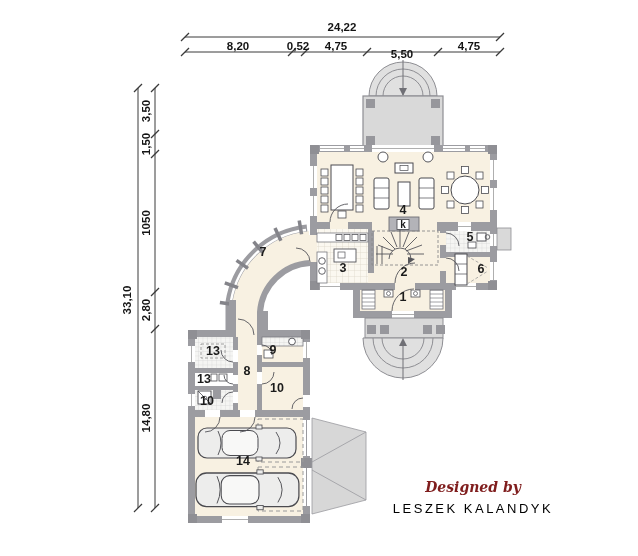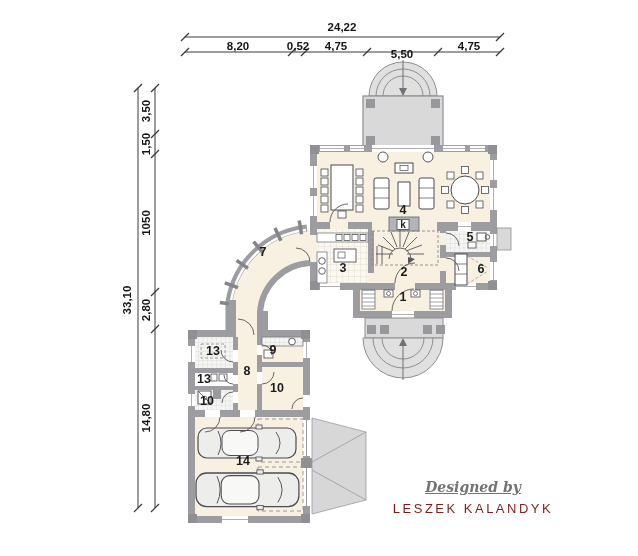--- a/index.html
+++ b/index.html
@@ -4,22 +4,22 @@
 <style>
   html,body{margin:0;padding:0;background:#fff;}
   .stage{position:relative;width:638px;height:556px;background:#ffffff;overflow:hidden;
          font-family:"Liberation Sans",sans-serif;}
   .stage svg{position:absolute;left:0;top:0;}
   .lbl{position:absolute;transform:translate(-50%,-50%);white-space:nowrap;
        font:600 12.5px "Liberation Sans",sans-serif;color:#1b1b1b;}
   .dim{font:600 11.5px "Liberation Sans",sans-serif;color:#141414;}
   .rot{transform:translate(-50%,-50%) rotate(-90deg);}
   .klbl{font:700 10px "Liberation Sans",sans-serif;}
-  .wm1{font:italic 600 14px "DejaVu Serif",serif;color:#737373;text-decoration:underline;}
-  .wm2{font:400 13px "Liberation Sans",sans-serif;color:#7f1d1d;letter-spacing:2.5px;}
+  .wm1{font:italic 600 14px "DejaVu Serif",serif;color:#7f1d1d;}
+  .wm2{font:400 13px "Liberation Sans",sans-serif;color:#000000;letter-spacing:2.5px;}
 </style>
 </head>
 <body>
 
 <div class="stage">
 
 <svg width="638" height="556" viewBox="0 0 638 556">
   <defs>
     <pattern id="tileK" width="6" height="6" patternUnits="userSpaceOnUse">
       <rect width="6" height="6" fill="#fbf8f0"></rect>

